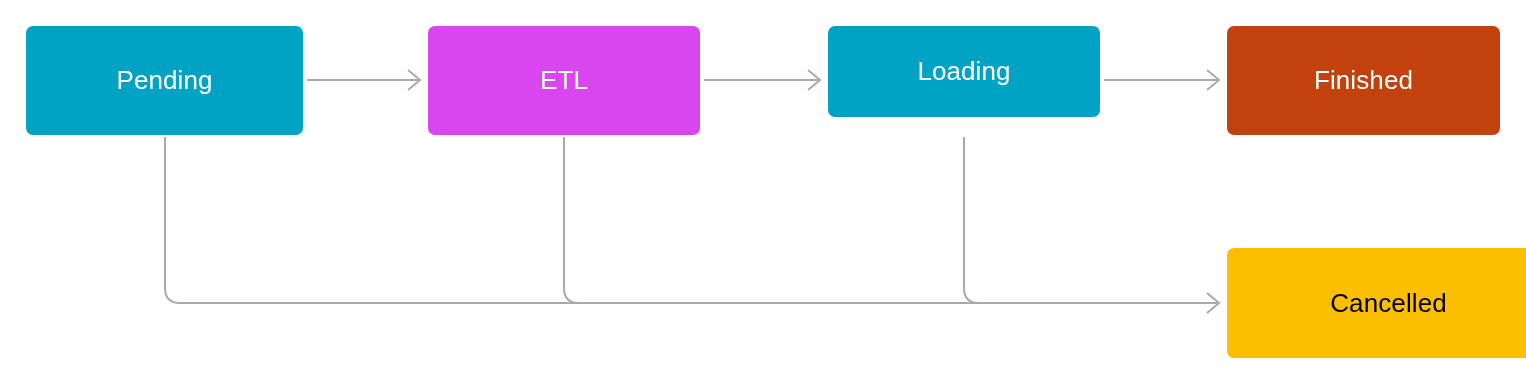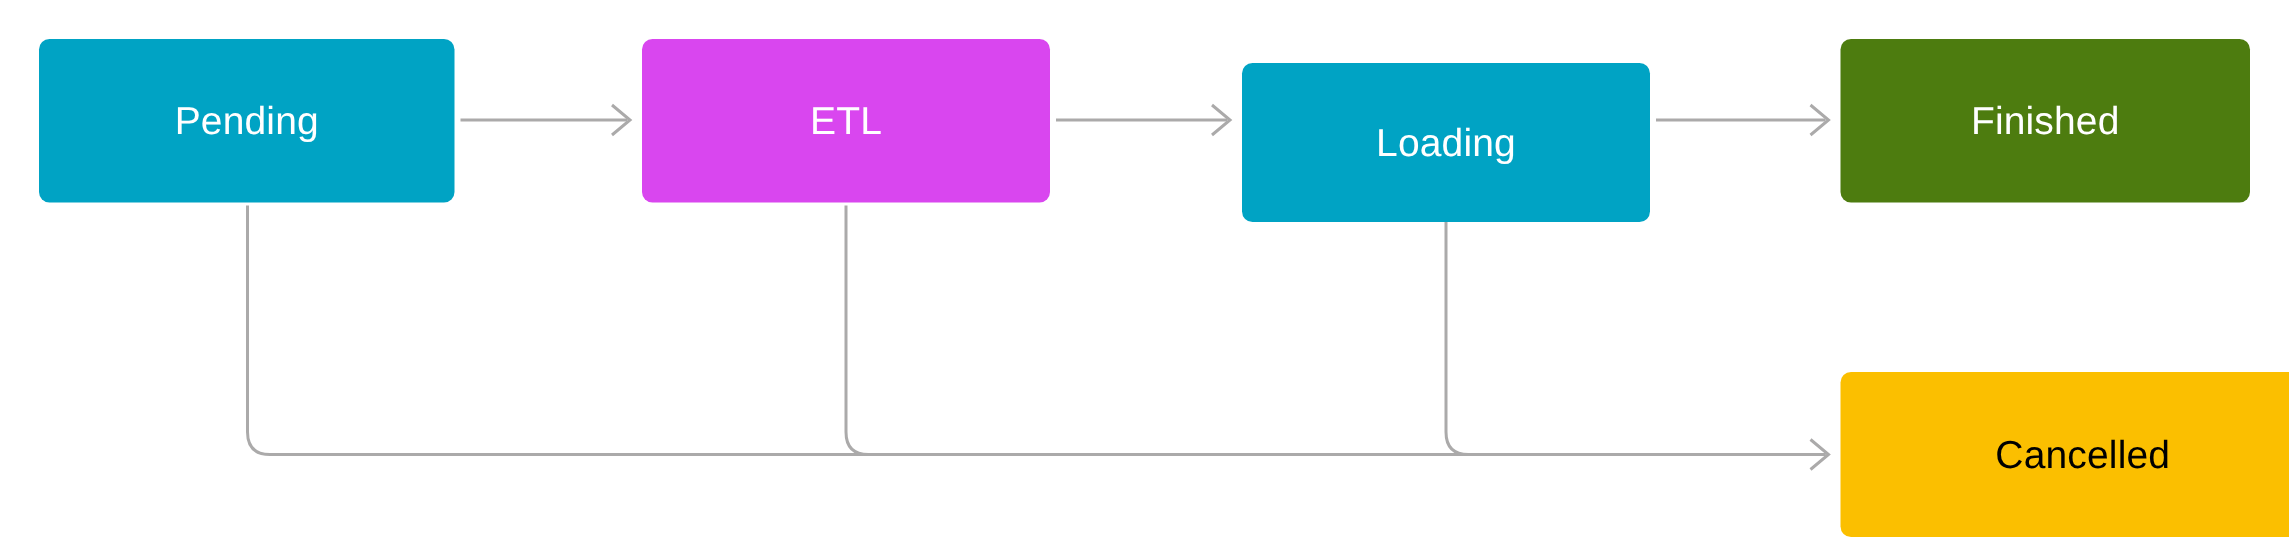--- a/index.html
+++ b/index.html
@@ -83,19 +83,19 @@
 
     <g>
       <path d="M 1207 293 L 1219 303 L 1207 313" fill="none" stroke="#abaaaa" stroke-width="2" stroke-linecap="butt" stroke-linejoin="miter"></path>
     </g>
   </svg>
 
   <div class="node node-pending" style="left: 26px; top: 26px; width: 277px; height: 109px; background: rgb(0, 163, 196); color: rgb(255, 255, 255);">Pending</div>
 
   <div class="node node-etl" style="left: 428px; top: 26px; width: 272px; height: 109px; background: #d946ef; color: rgb(255, 255, 255);">ETL</div>
 
-  <div class="node node-loading" style="left: 828px; top: 42px; width: 272px; height: 106px; background: rgb(0, 163, 196); color: rgb(255, 255, 255);">Loading</div>
+  <div class="node node-loading" style="left: 828px; top: 26px; width: 272px; height: 91px; background: rgb(0, 163, 196); color: rgb(255, 255, 255);">Loading</div>
 
-  <div class="node node-finished" style="left: 1227px; top: 26px; width: 273px; height: 109px; background: #4d7c0f; color: rgb(255, 255, 255);">Finished</div>
+  <div class="node node-finished" style="left: 1227px; top: 26px; width: 273px; height: 109px; background: #c2410c; color: rgb(255, 255, 255);">Finished</div>
 
   <div class="node node-cancelled" style="left: 1227px; top: 248px; width: 323px; height: 110px; background: rgb(251, 191, 0); color: rgb(0, 0, 0);">Cancelled</div>
 
 </div>
 
 </body></html>

